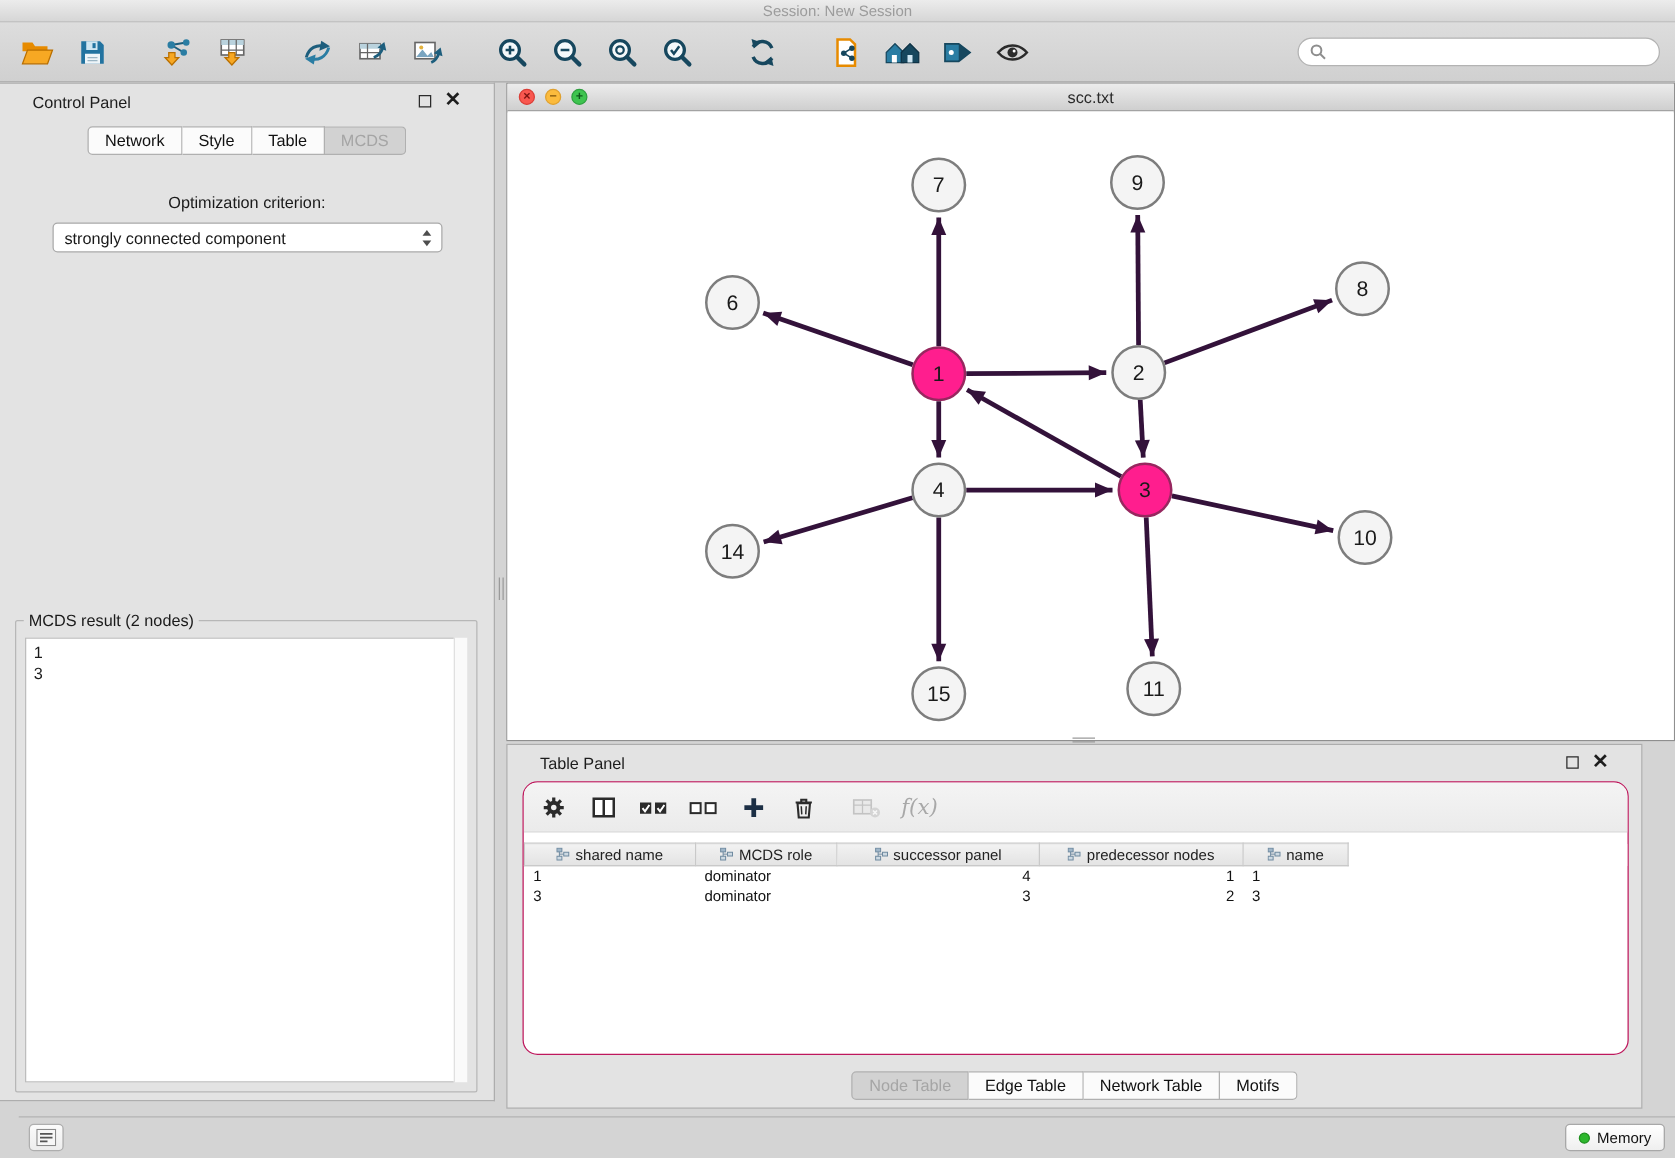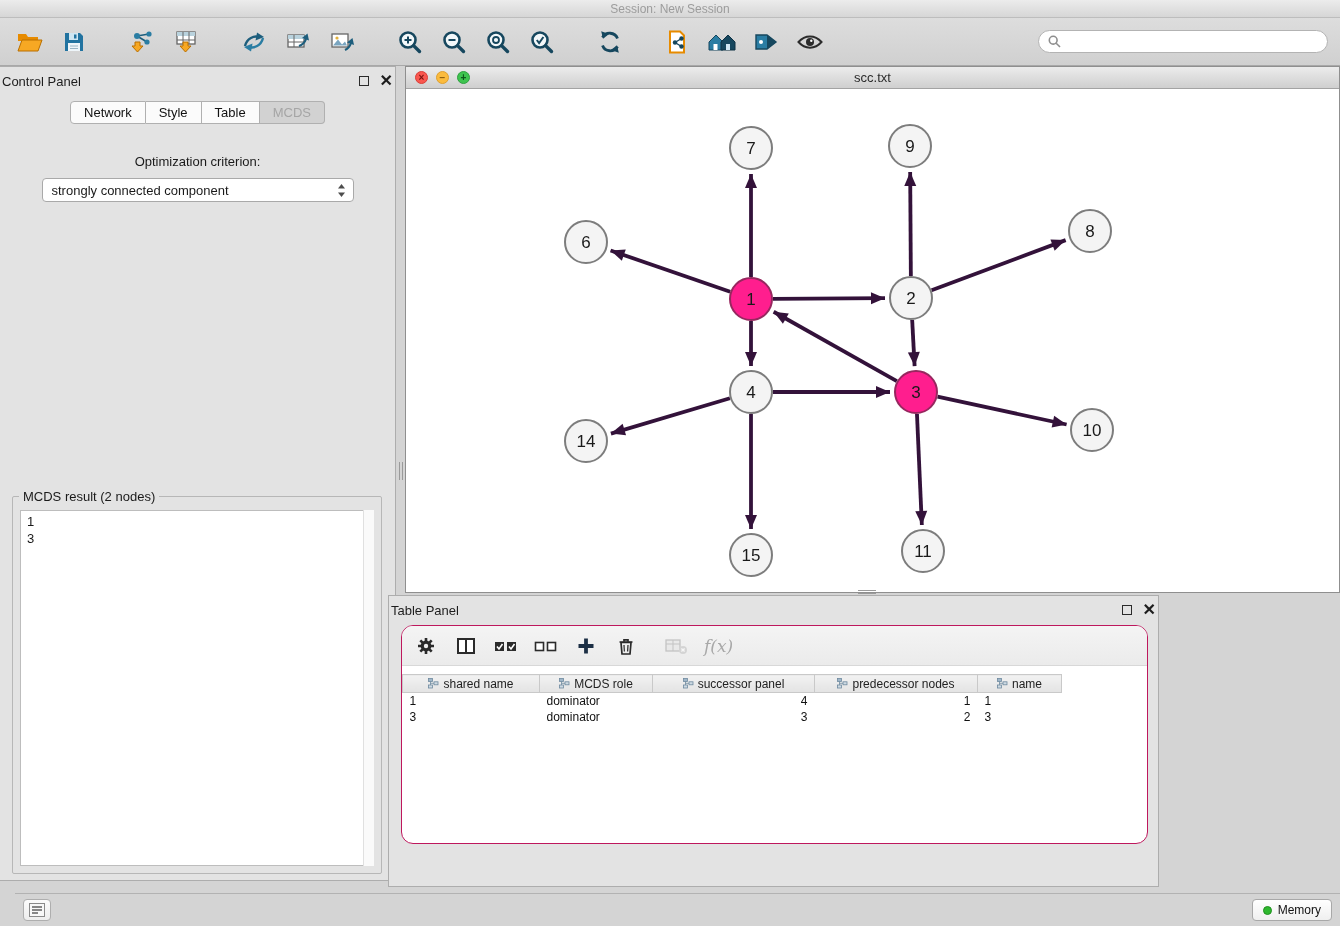--- a/index.html
+++ b/index.html
@@ -30,21 +30,21 @@
   .tb-gap { width:16px; height:1px; }
   .icon-wrap { display:flex; align-items:center; justify-content:center; }
   .search-wrap {
     margin-left:auto; width:290px; height:23px; background:#fff;
     border:1px solid #b3b3b3; border-radius:12px;
     display:flex; align-items:center; gap:5px; padding:0 9px;
   }
   .search-input { border:none; outline:none; flex:1; font-size:12px; font-family:"Liberation Sans",sans-serif; background:transparent; }
 
   
-  .panel-header { height:28px; display:flex; align-items:center; padding:0 2px; font-size:13px; color:#1d1d1d; }
+  .panel-header { height:28px; display:flex; align-items:center; padding:0 26px; font-size:13px; color:#1d1d1d; }
   .panel-controls { margin-left:auto; display:flex; gap:11px; align-items:center; }
   .float-icon { width:10px; height:10px; border:1.6px solid #2b2b2b; display:inline-block; }
   .close-icon { font-size:16px; font-weight:bold; color:#1d1d1d; line-height:10px; }
 
   .tabs-row { display:flex; justify-content:center; }
   .tab {
     padding:3px 13px; font-size:13px; background:#fbfbfb; color:#111;
     border:1px solid #b0b0b0; border-left:none; cursor:default; line-height:15px;
   }
   .tab:first-child { border-left:1px solid #b0b0b0; border-radius:4px 0 0 4px; }
@@ -100,21 +100,21 @@
   .net-canvas text { font-family:"Liberation Sans", sans-serif; }
 
   
   .splitter-v { position:absolute; left:397px; top:462px; width:7px; height:18px; display:flex; gap:2px; justify-content:center; }
   .splitter-v i { width:1px; background:#9a9a9a; }
   .splitter-h { position:absolute; left:858px; top:589px; height:5px; width:18px; display:flex; flex-direction:column; gap:2px; justify-content:center; }
   .splitter-h i { height:1px; background:#9a9a9a; }
 
   
   .table-panel {
-    position:absolute; left:388px; top:595px; width:771px; height:292px;
+    position:absolute; left:405px; top:595px; width:909px; height:292px;
     background:#e3e3e3; border:1px solid #adadad;
   }
   .tp-body {
     position:absolute; left:12px; right:10px; top:29px; bottom:42px;
     background:#fff; border:1px solid #be185d; border-radius:12px; overflow:hidden;
   }
   .tp-toolbar {
     height:40px; background:linear-gradient(#f4f4f4,#ebebeb); border-bottom:1px solid #d8d8d8;
     display:flex; align-items:center; gap:16px; padding:0 12px;
   }
@@ -651,20 +651,26 @@
               <td style="text-align: right;">3</td>
               <td style="text-align: right;">2</td>
               <td style="text-align: left;">3</td>
               <td></td>
             </tr>
           </tbody>
       </table>
     </div>
   </div>
 
+  <div class="tabs-row tp-tabs">
+      <div class="tab active">Node Table</div>
+      <div class="tab">Edge Table</div>
+      <div class="tab">Network Table</div>
+      <div class="tab">Motifs</div>
+    </div>
 </div>
 
 <div class="status-bar">
   <div class="panels-btn">
     <span class="icon-wrap">
       <svg width="16" height="14" viewBox="0 0 16 14">
         <rect x="0.5" y="0.5" width="15" height="13" fill="#f7f7f7" stroke="#8a8a8a"></rect>
         <line x1="3" y1="4" x2="13" y2="4" stroke="#555" stroke-width="1.4"></line>
         <line x1="3" y1="7" x2="13" y2="7" stroke="#555" stroke-width="1.4"></line>
         <line x1="3" y1="10" x2="9" y2="10" stroke="#555" stroke-width="1.4"></line>

